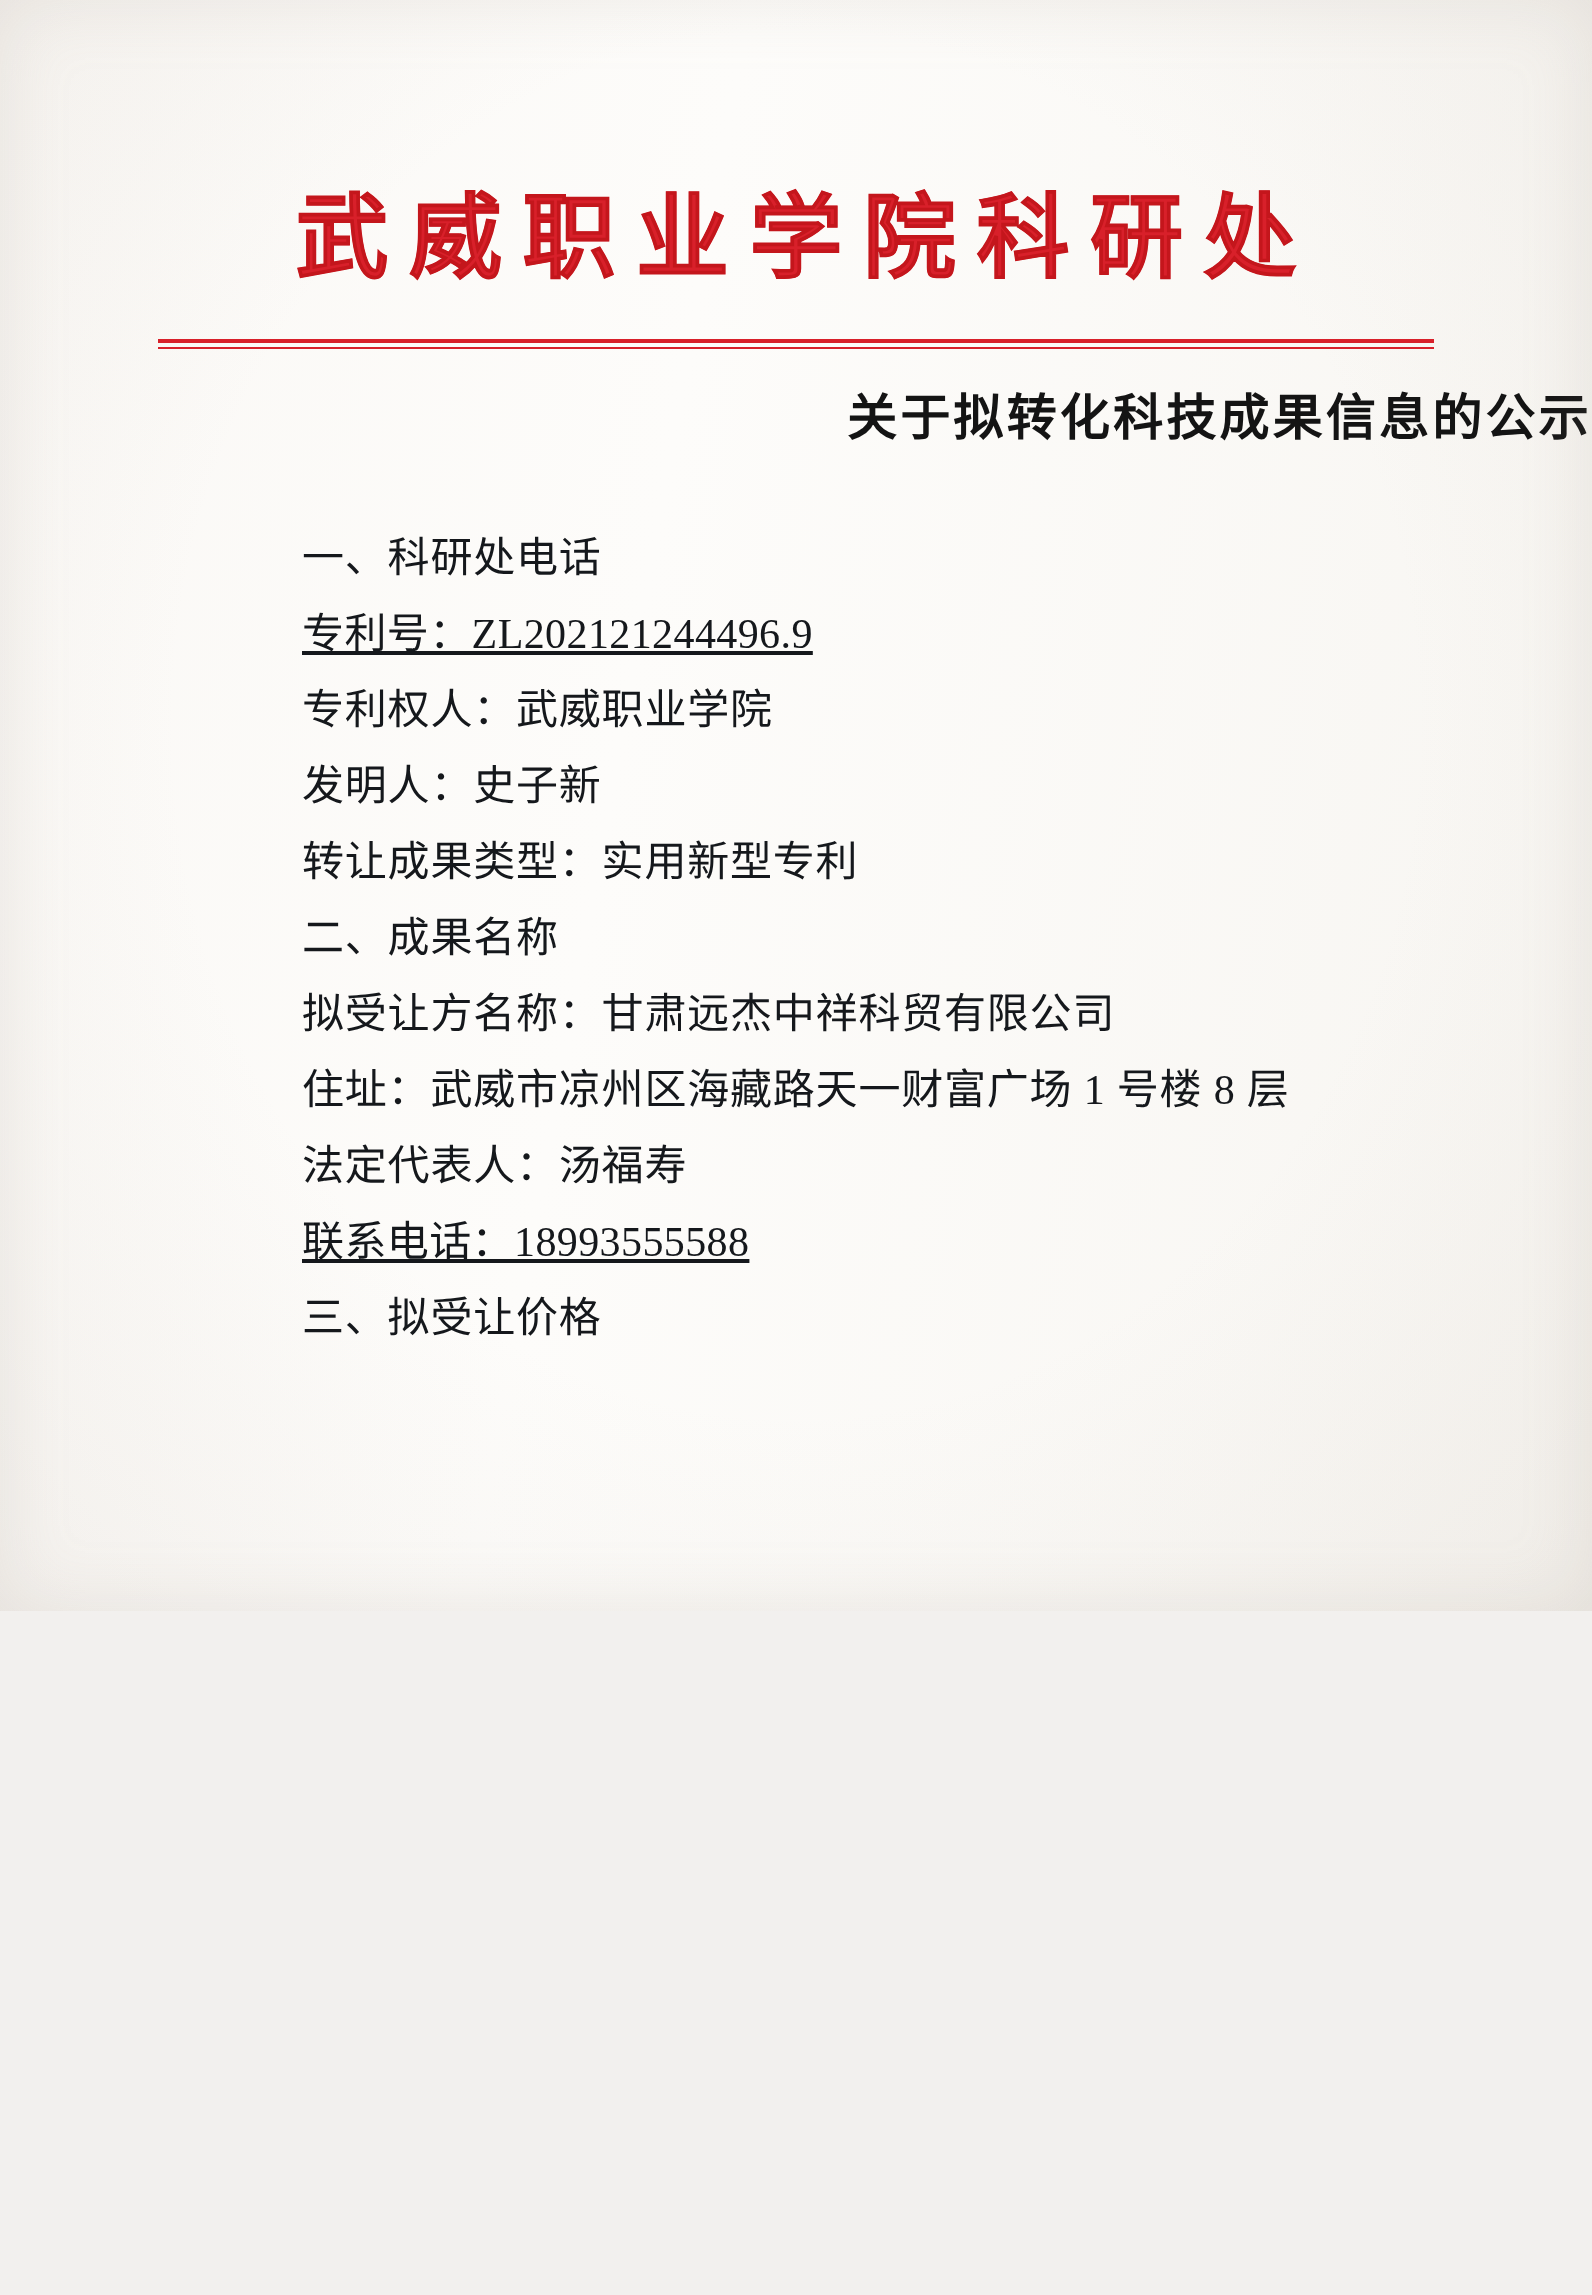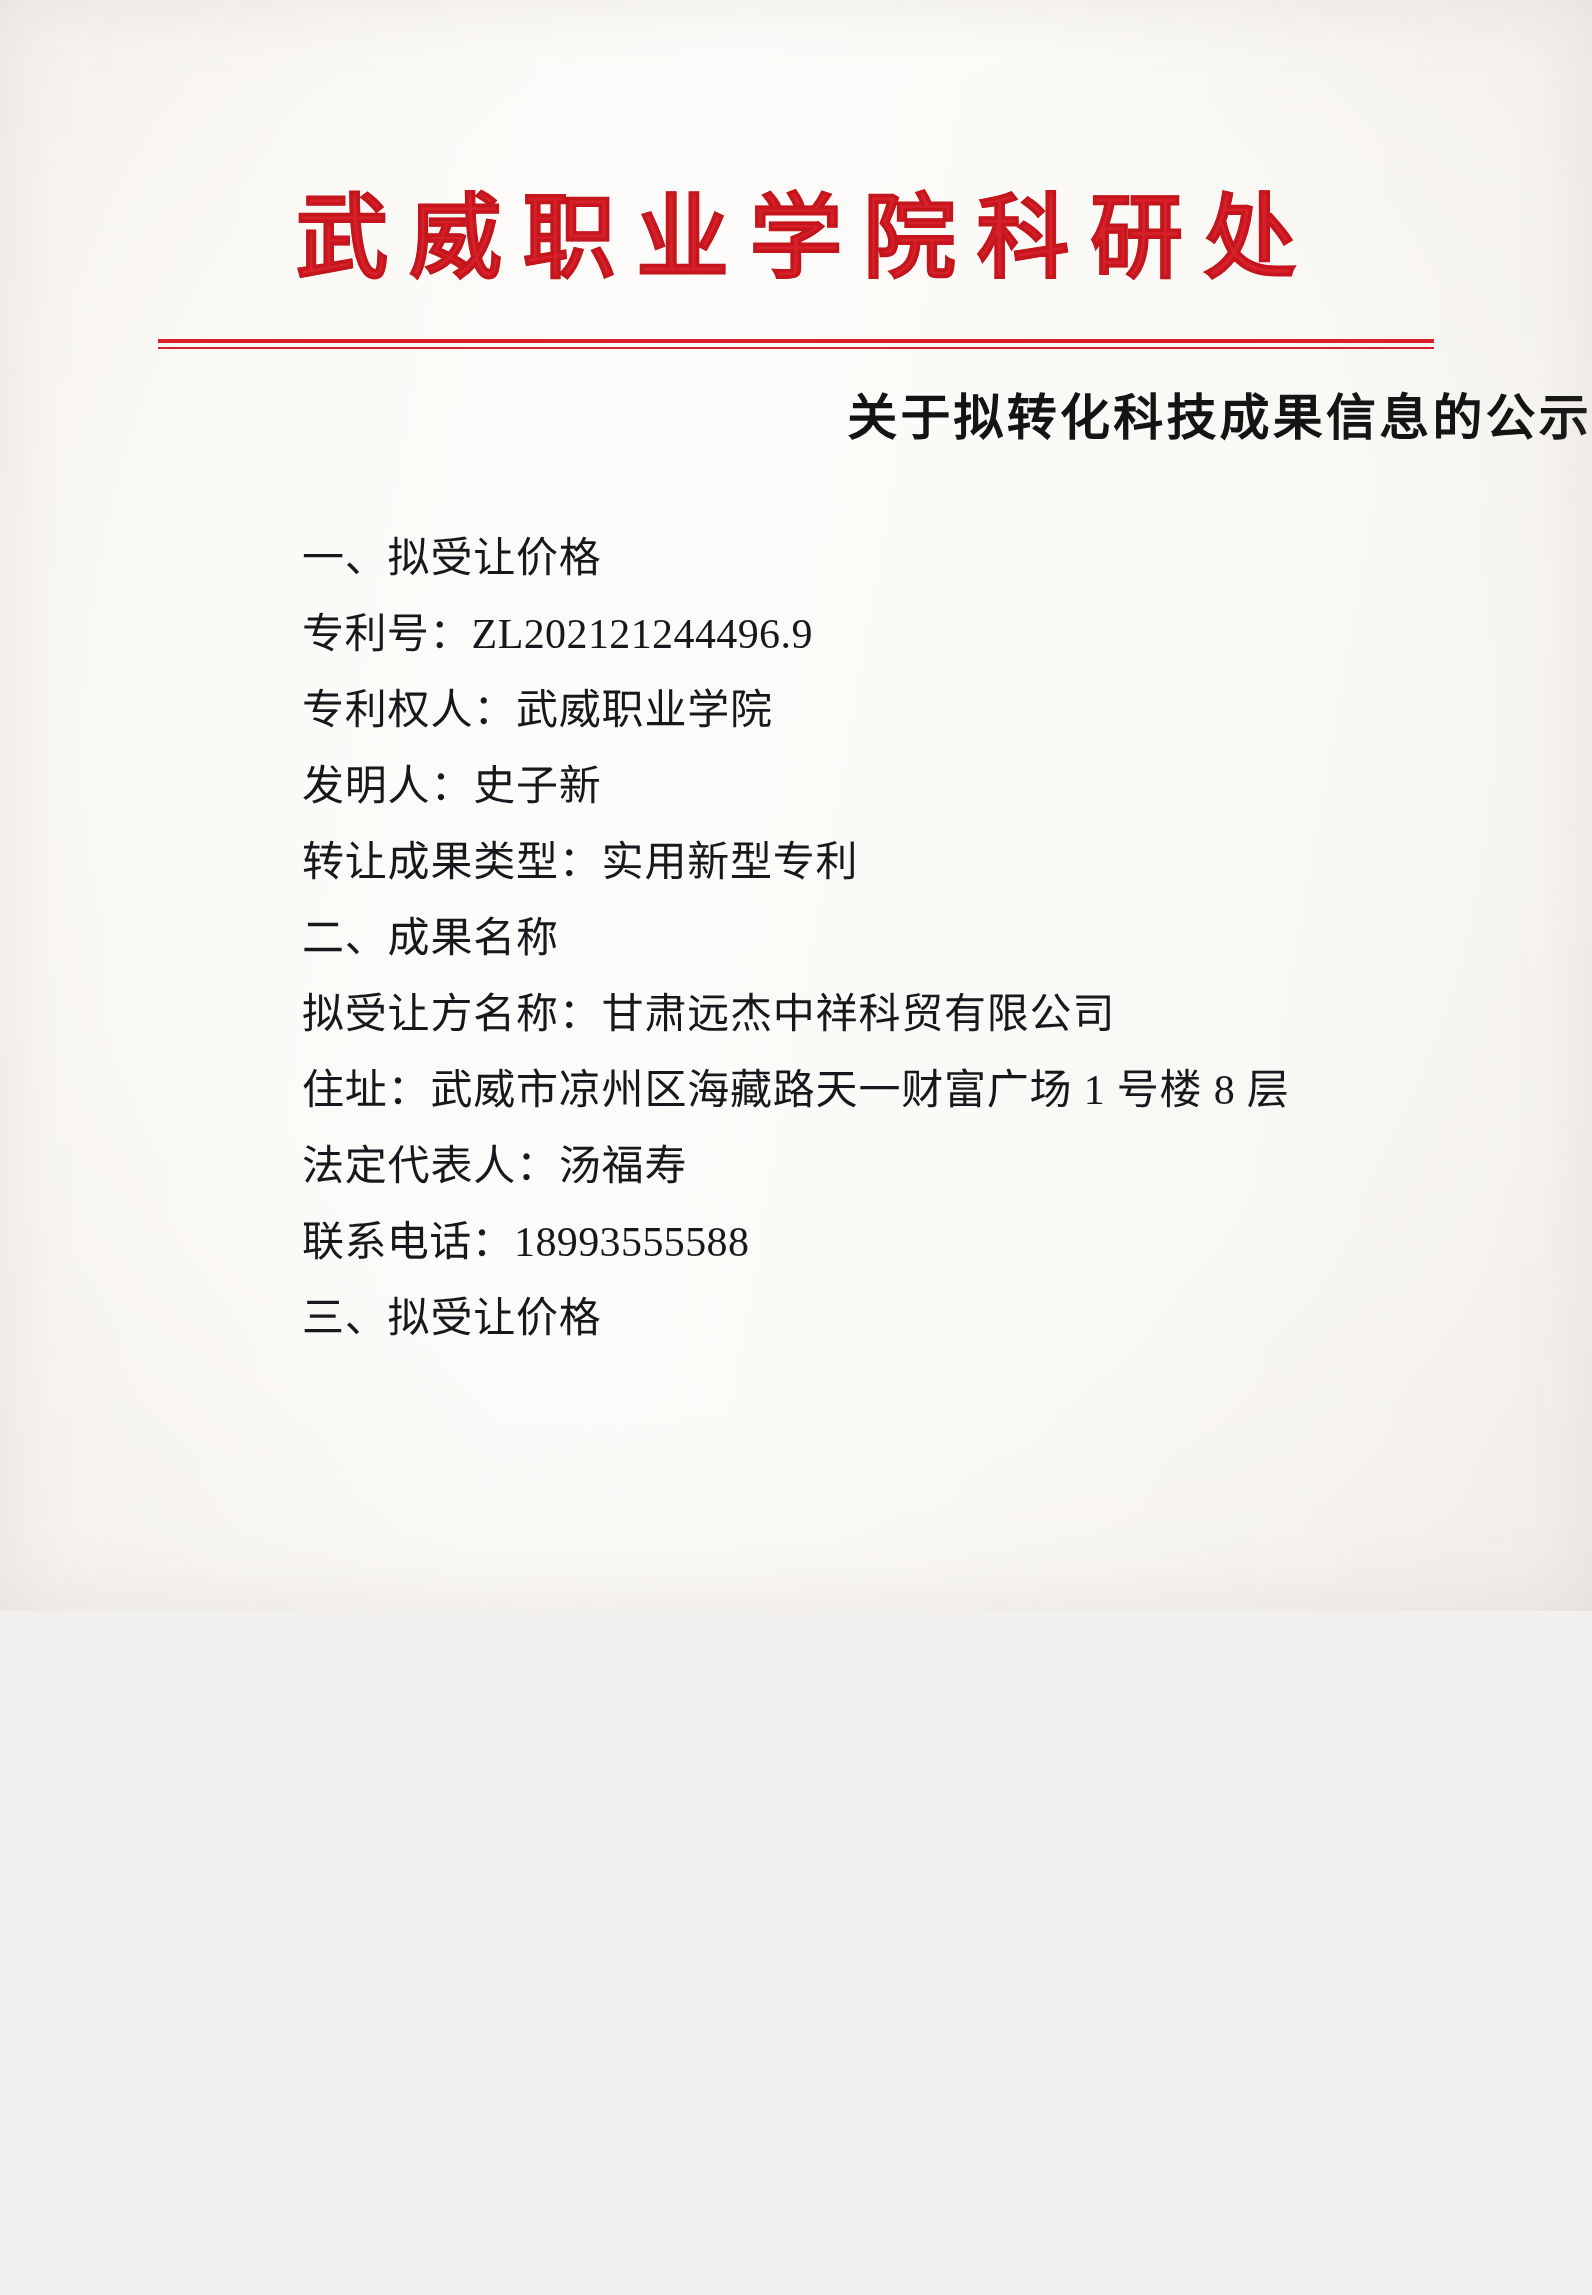--- a/index.html
+++ b/index.html
@@ -112,20 +112,21 @@
     white-space: nowrap;
   }
   .section-head {
     text-indent: 85px;
     margin: 0;
     white-space: nowrap;
   }
   .num {
     font-family: "Liberation Serif", serif;
     letter-spacing: 0.4px;
+    text-decoration: underline;
   }
 
   
   .rule-bottom {
     position: absolute;
     left: 158px;
     right: 158px;
     top: 2059px;
     height: 11px;
   }
@@ -164,21 +165,21 @@
     <div class="rule-double">
       <div class="r1"></div>
       <div class="r2"></div>
     </div>
 
     <div class="doc-title">关于拟转化科技成果信息的公示</div>
 
     <div class="body-block">
 
 
-      <p class="section-head">一、拟受让价格</p>
+      <p class="section-head">一、科研处电话</p>
       <p class="line-item num">专利号：ZL202121244496.9</p>
       <p class="line-item">专利权人：武威职业学院</p>
       <p class="line-item">发明人：史子新</p>
       <p class="line-item">转让成果类型：实用新型专利</p>
 
       <p class="section-head">二、成果名称</p>
       <p class="line-item">拟受让方名称：甘肃远杰中祥科贸有限公司</p>
       <p class="line-item">住址：武威市凉州区海藏路天一财富广场 1 号楼 8 层</p>
       <p class="line-item">法定代表人：汤福寿</p>
       <p class="line-item num">联系电话：18993555588</p>

